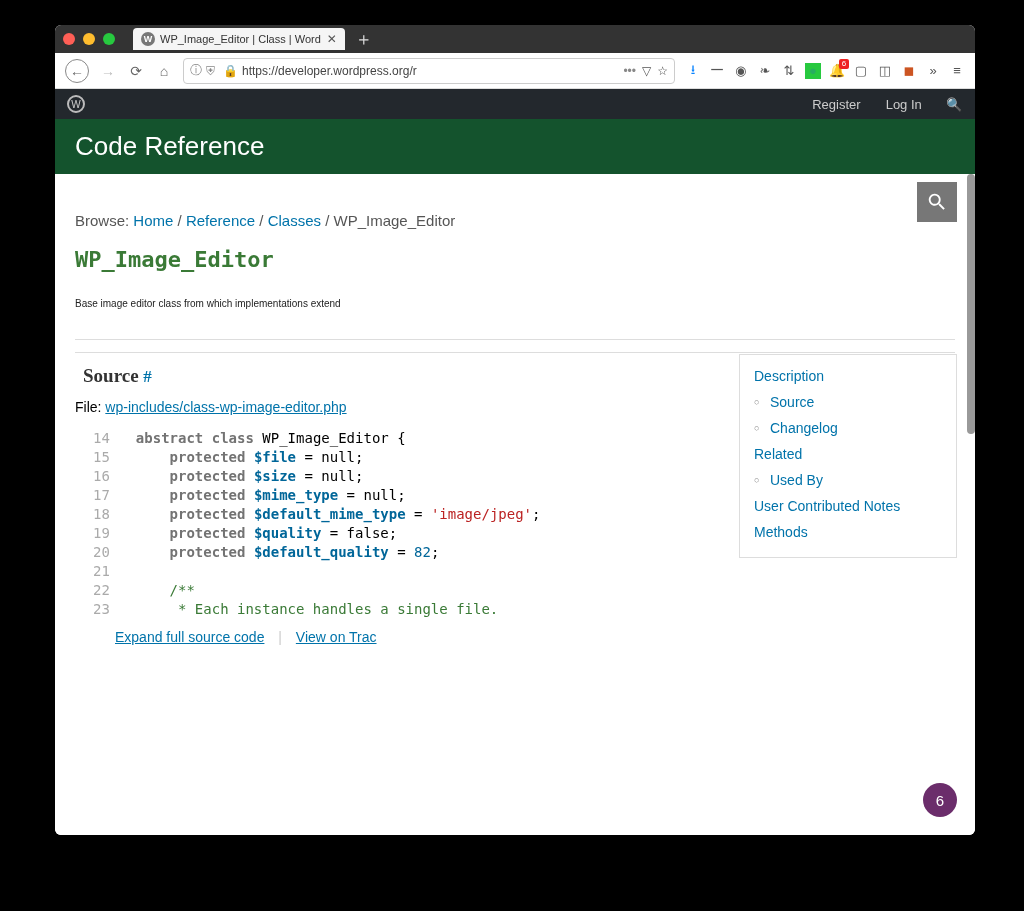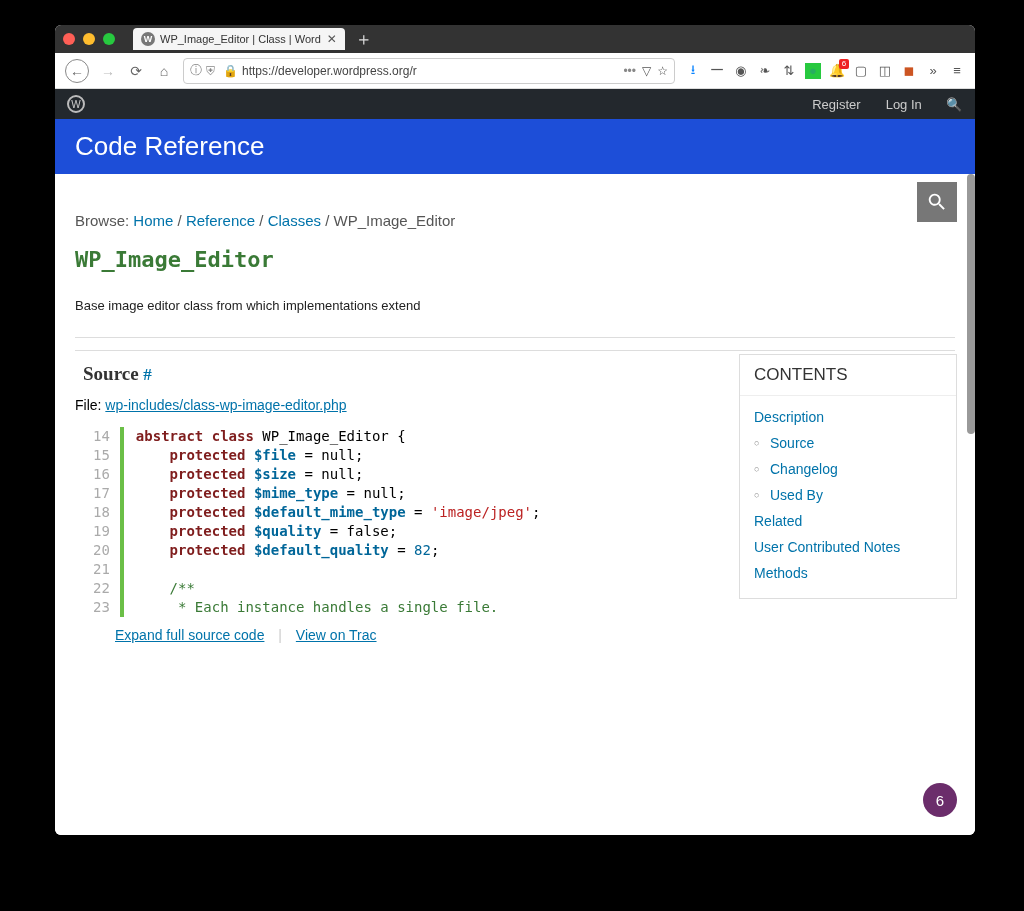--- a/index.html
+++ b/index.html
@@ -18,44 +18,44 @@
 .urlbox { flex:1; height:26px; border:1px solid #ccc; border-radius:4px; display:flex; align-items:center; padding:0 6px; font-size:12px; color:#444; }
 .urlbox .lock { color:#3a9b35; margin:0 4px; }
 .rtools { display:flex; gap:8px; align-items:center; }
 .ticon { width:16px; height:16px; font-size:13px; color:#555; cursor:pointer; display:flex; align-items:center; justify-content:center; position:relative; }
 .ticon.blue{color:#0a84ff}.ticon.green{color:#27ae60}
 .ticon .badge{position:absolute;top:-4px;right:-4px;background:#e22;color:#fff;font-size:8px;width:10px;height:10px;border-radius:2px;display:flex;align-items:center;justify-content:center}
 .wp-admin { height:30px; background:#23282d; display:flex; align-items:center; justify-content:space-between; padding:0 12px; color:#ccc; font-size:13px; }
 .wp-logo { width:18px; height:18px; border:2px solid #bbb; border-radius:50%; display:flex; align-items:center; justify-content:center; font-size:10px; cursor:pointer; }
 .wp-right { display:flex; gap:25px; align-items:center; }
 .wp-right span{cursor:pointer}
-.header { height:55px; background:#1d4ed8; display:flex; align-items:center; padding:0 20px; color:#fff; font-size:26px; font-weight:300; }
+.header { height:55px; background:#14532d; display:flex; align-items:center; padding:0 20px; color:#fff; font-size:26px; font-weight:300; }
 .content { position:relative; height:calc(100% - 149px); overflow:hidden; background:#fff; }
 .scroll-track { position:absolute; right:0; top:0; width:8px; height:260px; background:#999; border-radius:4px; }
 .search-fab { position:absolute; right:18px; top:8px; width:40px; height:40px; background:#777; display:flex; align-items:center; justify-content:center; cursor:pointer; }
 .search-fab svg{fill:#fff;width:22px;height:22px}
 .inner { padding:20px; }
 .breadcrumb { font-size:15px; color:#555; margin:18px 0; }
 .breadcrumb a { color:#0073aa; text-decoration:none; }
 .page-title { font-family:Menlo,Consolas,monospace; color:#3a7a36; font-size:22px; margin:15px 0 26px; font-weight:bold; }
-.desc { font-size:13px; color:#222; margin-bottom:24px; }
+.desc { font-size:10px; color:#222; margin-bottom:30px; }
 hr.sep { border:0; border-top:1px solid #ddd; margin:12px 0; }
 .section-h { font-family:Georgia,serif; font-size:24px; color:#333; margin:18px 0 10px; }
 .section-h .hash { color:#0073aa; }
 .subsec { font-family:Georgia,serif; font-size:19px; color:#333; margin:12px 8px; }
 .subsec .hash{color:#0073aa;font-size:17px}
 .file-line { font-size:14px; margin:8px 0 14px; }
 .file-line a { color:#0073aa; text-decoration:underline; }
-.code-wrap { display:flex; font-family:Menlo,Consolas,monospace; font-size:14px; line-height:1.4; margin:8px 0 10px 18px; }
+.code-wrap { display:flex; font-family:Menlo,Consolas,monospace; font-size:14px; line-height:1.4; margin:8px 0 10px 18px;align-items:flex-end; }
 .lnums { color:#aaa; text-align:right; padding-right:10px; }
 .lnums div{height:19px}
 .gutter { width:4px; background:#6bbf47; }
 .codepane { padding-left:12px; }
 .codepane div{height:19px;white-space:pre}
-.kw{color:#7f1d1d;font-weight:bold}.var{color:#069;font-weight:bold}.str{color:#b22}.cm{color:#3a7a36}.num{color:#069}
+.kw{color:#737373;font-weight:bold}.var{color:#069;font-weight:bold}.str{color:#b22}.cm{color:#3a7a36}.num{color:#069}
 .code-links { margin:0 0 0 40px; font-size:14px; }
 .code-links a { color:#0073aa; text-decoration:underline; }
 .code-links .div { color:#ccc; margin:0 10px; }
 .toc { position:absolute; right:18px; top:180px; width:218px; border:1px solid #ddd; background:#fff; }
 .toc-h { padding:10px 14px; font-size:17px; color:#333; border-bottom:1px solid #eee; }
 .toc-list { padding:8px 14px 12px; font-size:14px; }
 .toc-list .item { color:#0073aa; padding:5px 0; cursor:pointer; }
 .toc-list .sub { padding-left:16px; position:relative; }
 .toc-list .sub::before{content:"○";position:absolute;left:0;color:#888;font-size:9px;top:8px}
 .counter-fab { position:absolute; right:18px; bottom:18px; width:34px; height:34px; background:#6b2d6b; color:#fff; border-radius:50%; display:flex; align-items:center; justify-content:center; font-size:15px; cursor:pointer; }
@@ -176,27 +176,26 @@
       </div>
 
       <div class="code-links">
         <a>Expand full source code</a>
         <span class="div">|</span>
         <a>View on Trac</a>
       </div>
     </div>
 
     <div class="toc">
-      <div class="toc-h">CONTENTS</div>
       <div class="toc-list" id="toclist">
           <div class="item">Description</div>
           <div class="item sub">Source</div>
           <div class="item sub">Changelog</div>
+          <div class="item">Related</div>
           <div class="item sub">Used By</div>
-          <div class="item">Related</div>
           <div class="item">User Contributed Notes</div>
           <div class="item">Methods</div>
         </div>
     </div>
 
     <div class="counter-fab">6</div>
   </div>
 </div>
 
 </body></html>

